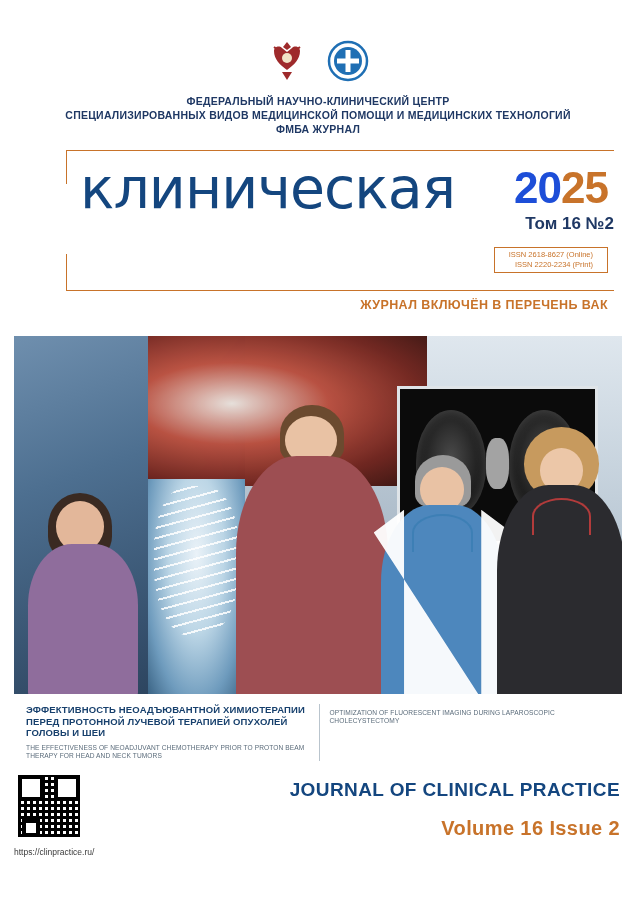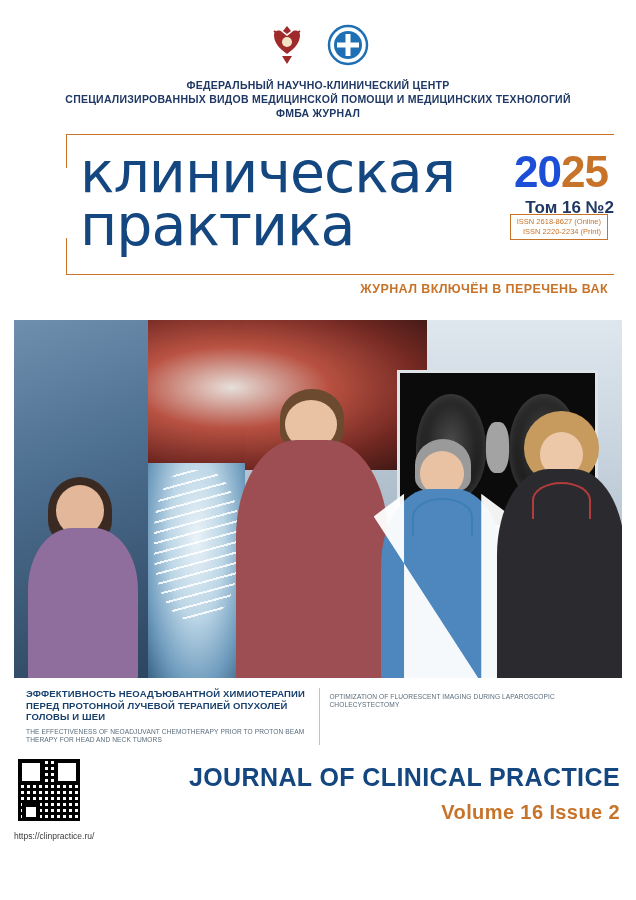--- a/index.html
+++ b/index.html
@@ -10,21 +10,21 @@
     overflow: hidden;
   }
   .page {
     position: relative;
     width: 636px; height: 900px;
     background: #ffffff;
   }
 
   
   .header {
-    padding-top: 22px;
+    padding-top: 38px;
     text-align: center;
   }
   .emblems {
     display: flex;
     justify-content: center;
     align-items: center;
     gap: 18px;
     height: 46px;
   }
   .emblem-eagle {
@@ -94,23 +94,23 @@
   .year .y2 { color: #c8732a; }
   .volume {
     position: absolute;
     top: 64px; right: 8px;
     color: #1f3864;
     font-size: 17px;
     font-weight: bold;
   }
   .issn-box {
     position: absolute;
-    top: 80px; right: 14px;
+    top: 97px; right: 14px;
     border: 1px solid #c8732a;
-    padding: 2px 6px;
+    padding: 2px 14px;
     color: #c8732a;
     font-size: 7.5px;
     line-height: 10px;
     text-align: right;
   }
   .vak-line {
     position: absolute;
     top: 148px; right: 14px;
     color: #c8732a;
     font-size: 12.5px;
@@ -267,21 +267,21 @@
     position:absolute; left:4px; top:44px; width:18px; height:18px;
     border:4px solid #000; background:#fff;
   }
   .url {
     position: absolute; left: 0; top: 72px;
     color: #3a3a3a; font-size: 8.5px;
   }
   .jcp {
     position: absolute; right: 2px; top: 4px;
     color: #14467f;
-    font-size: 25px;
+    font-size: 19px;
     font-weight: bold;
     letter-spacing: 0.4px;
   }
   .vol-issue {
     position: absolute; right: 2px; top: 42px;
     color: #c8732a;
     font-size: 20px;
     font-weight: bold;
     letter-spacing: 0.4px;
   }
@@ -319,21 +319,20 @@
   </div>
 
   <div class="title-wrap">
     <div class="frame-line frame-top"></div>
     <div class="frame-line frame-left"></div>
     <div class="frame-line frame-left-lower"></div>
     <div class="frame-line frame-bottom"></div>
 
     <div class="journal-title">
       <span>клиническая</span>
-      <span class="line2">практика</span>
     </div>
 
     <div class="year">
       <span class="y1">20</span><span class="y2">25</span>
     </div>
 
     <div class="volume">Том 16 №2</div>
 
     <div class="issn-box">
       <div>ISSN 2618-8627 (Online)</div>

